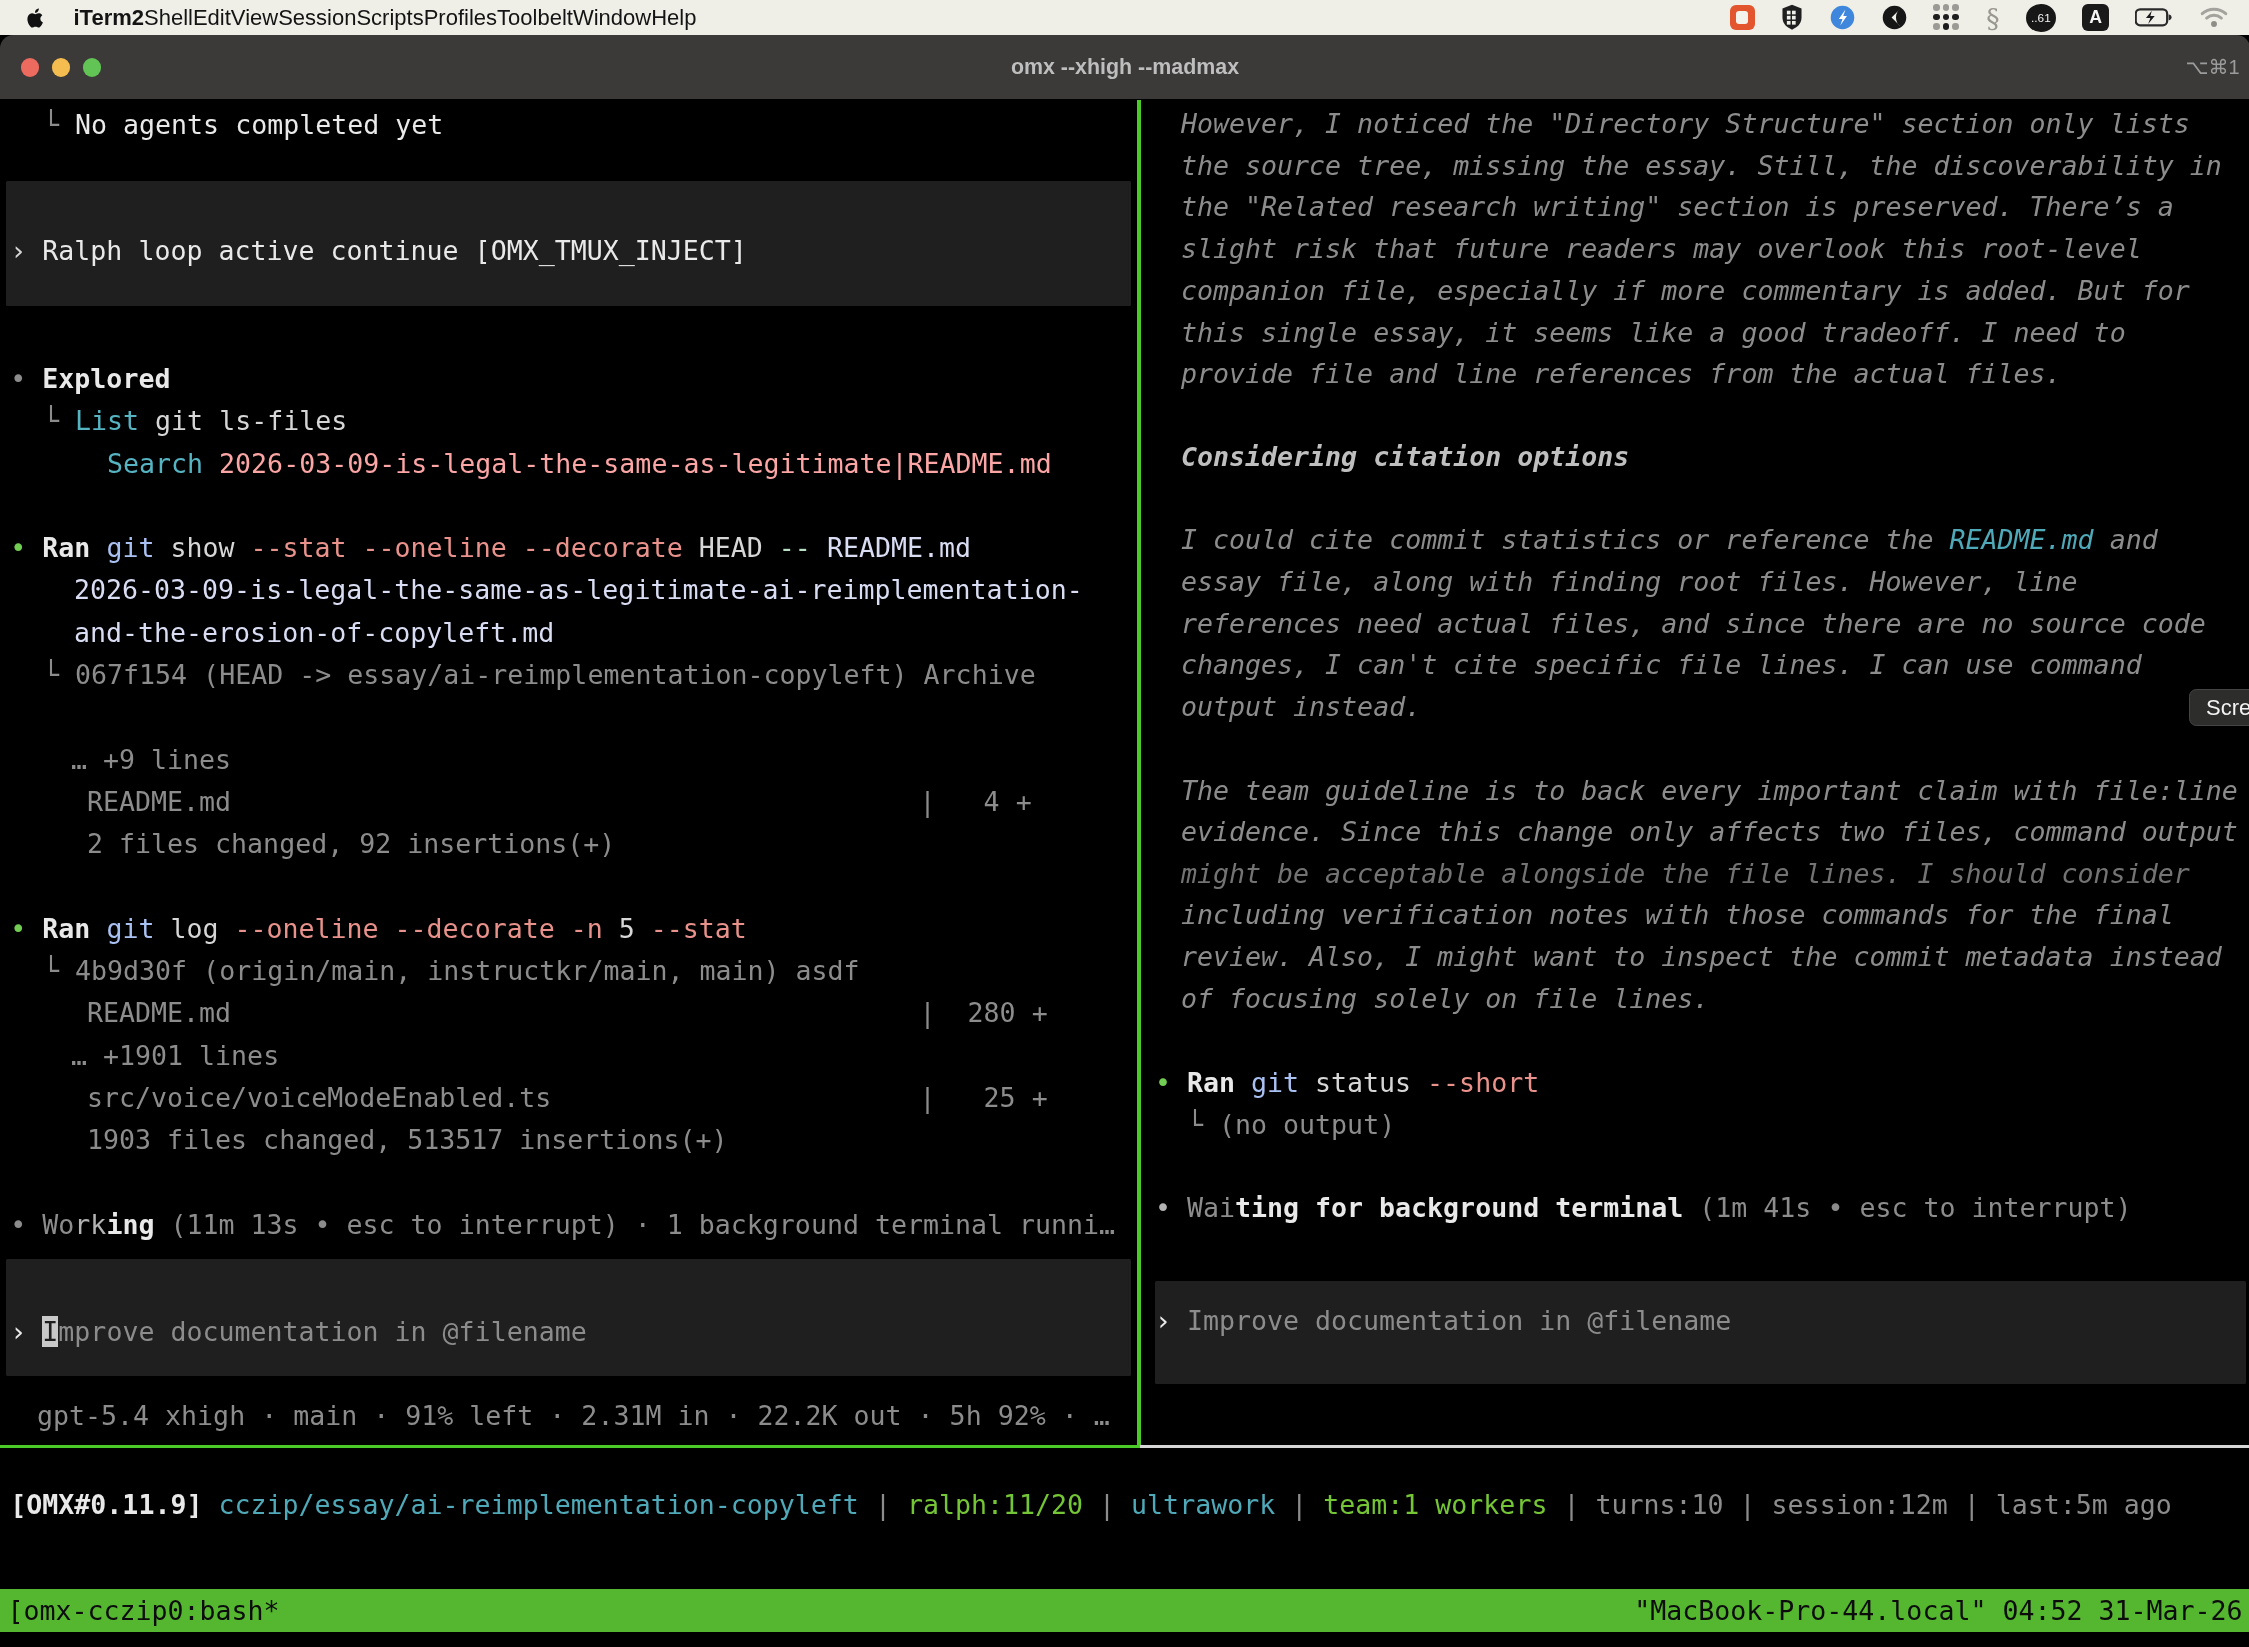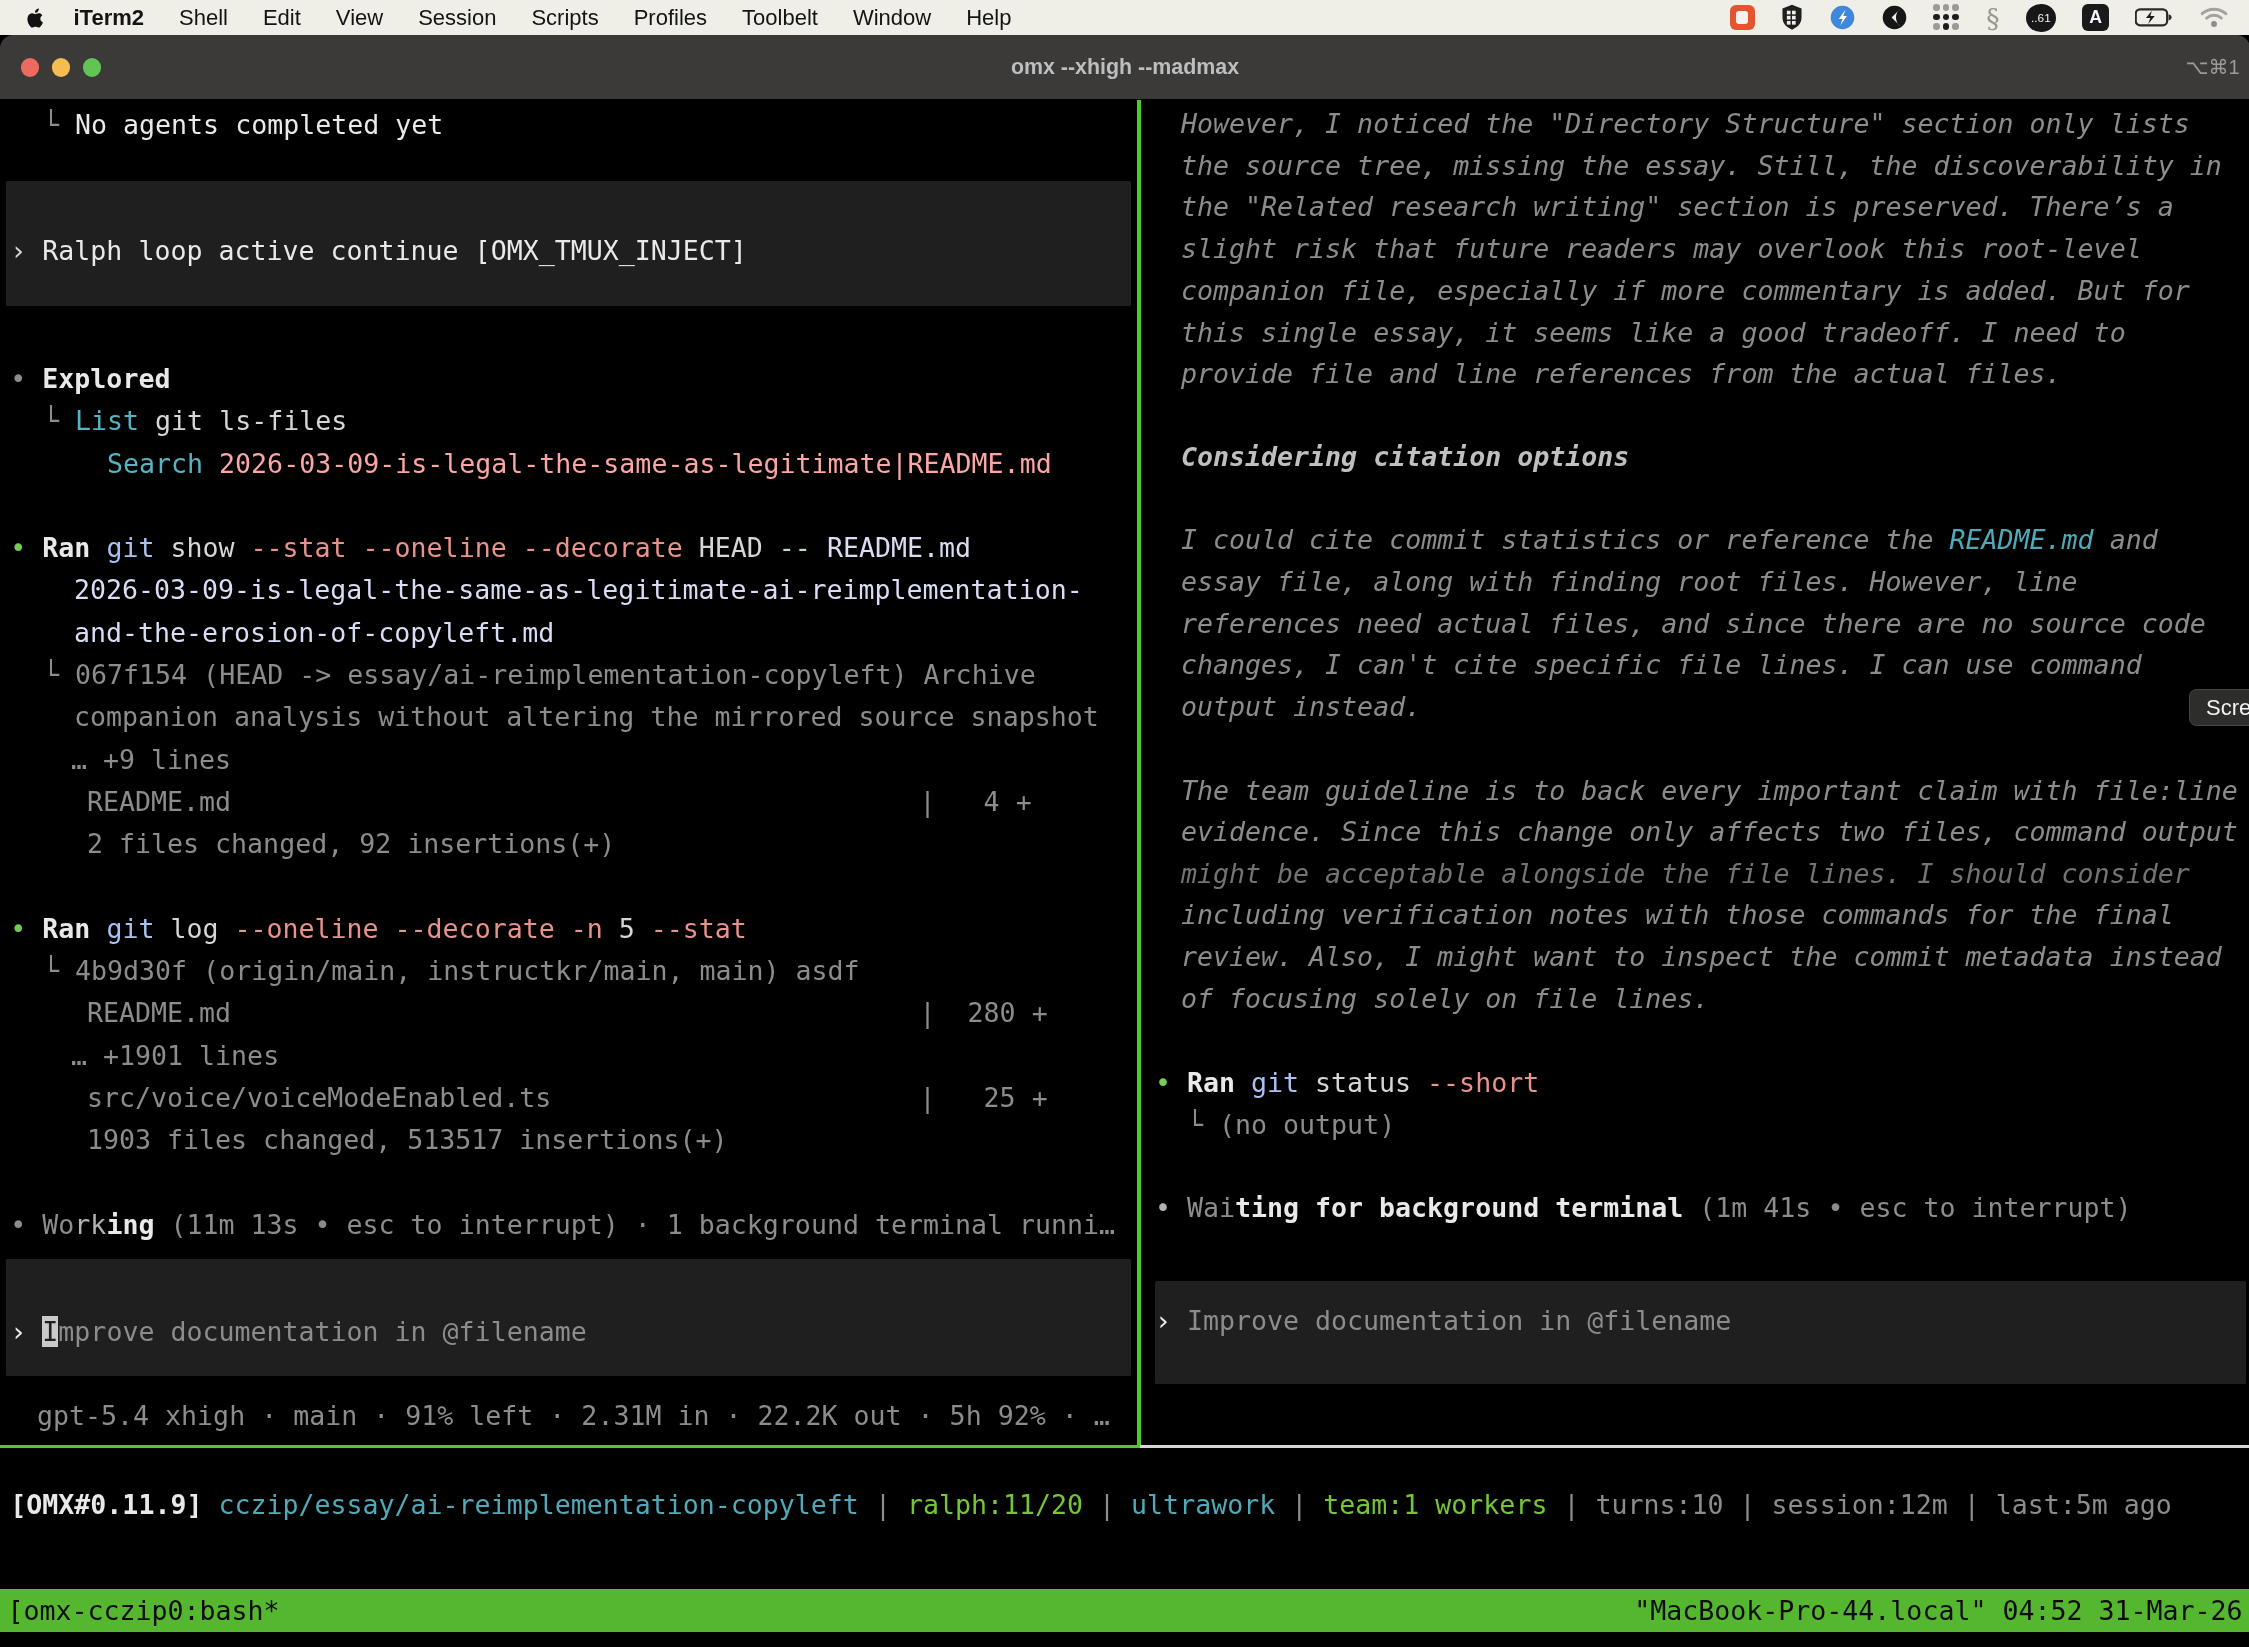--- a/index.html
+++ b/index.html
@@ -5,21 +5,21 @@
   html,body{margin:0;padding:0}
   body{width:2250px;height:1648px;background:#000;overflow:hidden;position:relative;
        font-family:"DejaVu Sans Mono",monospace;}
 
   
   .menu-bar{position:absolute;top:0;left:0;width:2250px;height:35px;background:#EFEEE7;
             display:flex;align-items:center;font-family:"Liberation Sans",sans-serif;
             font-size:22px;color:#141414;z-index:30}
   .apple{margin-left:25px;display:flex;align-items:center}
   .apple svg{width:19px;height:22px;fill:#111}
-  .menu-items{display:flex;gap:35px;margin-left:29.5px;align-items:center;white-space:nowrap}
+  .menu-items{display:flex;margin-left:29.5px;align-items:center;white-space:nowrap}
   .app-name{font-weight:bold}
   .status-icons{margin-left:auto;display:flex;gap:26.6px;align-items:center;margin-right:22px}
   .sicon{display:flex;align-items:center;justify-content:center;height:29.5px}
   .rec-outer{width:25px;height:25px;background:#E2552F;border-radius:5.9px;display:flex;align-items:center;justify-content:center}
   .rec-inner{width:11.8px;height:13.3px;background:#F4F2EC;border-radius:3px}
   .dots-grid{display:grid;grid-template-columns:repeat(3,7.4px);grid-template-rows:repeat(3,7.4px);gap:2.2px}
   .dots-grid i{width:6.6px;height:6.6px;border-radius:50%;background:#9C9A94}
   .dots-grid i:nth-child(4),.dots-grid i:nth-child(5),.dots-grid i:nth-child(6),
   .dots-grid i:nth-child(8){background:#1E1E1E}
   .snake-glyph{font-family:"DejaVu Serif",serif;font-size:26.6px;color:#98968F;line-height:29.5px}
@@ -170,21 +170,20 @@
       <div class="tbox" style="left: 5.9px; top: 1159px; width: 1125px; height: 117px; background: rgb(31, 31, 31);"></div>
       <div class="term-line" style="left: 43px; top: 4.4px;"><span style="color: rgb(140, 140, 140);">└ </span><span style="color: rgb(233, 233, 233);">No agents completed yet</span></div>
       <div class="term-line" style="left: 10.3px; top: 130px;"><span style="color: rgb(214, 214, 214);">› </span><span style="color: rgb(233, 233, 233);">Ralph loop active continue [OMX_TMUX_INJECT]</span></div>
       <div class="term-line" style="left: 10.3px; top: 258px;"><span style="color: rgb(140, 140, 140);">• </span><span style="color: rgb(233, 233, 233); font-weight: bold;">Explored</span></div>
       <div class="term-line" style="left: 43px; top: 300px;"><span style="color: rgb(140, 140, 140);">└ </span><span style="color: rgb(85, 179, 194);">List</span><span style="color: rgb(214, 214, 214);"> git ls-files</span></div>
       <div class="term-line" style="left: 71px; top: 343px;"><span style="color: rgb(85, 179, 194); margin-left: 36px;">Search</span><span style="color: #fca5a5;"> 2026-03-09-is-legal-the-same-as-legitimate|README.md</span></div>
       <div class="term-line" style="left: 10.3px; top: 427px;"><span style="color: rgb(114, 206, 82);">• </span><span style="color: rgb(233, 233, 233); font-weight: bold;">Ran </span><span style="color: rgb(169, 193, 242);">git </span><span style="color: rgb(214, 214, 214);">show </span><span style="color: rgb(233, 146, 139);">--stat </span><span style="color: rgb(233, 146, 139);">--oneline </span><span style="color: rgb(233, 146, 139);">--decorate </span><span style="color: rgb(214, 214, 214);">HEAD </span><span style="color: rgb(181, 224, 195);">-- </span><span style="color: rgb(217, 221, 244);">README.md</span></div>
       <div class="term-line" style="left: 74px; top: 469px;"><span style="color: rgb(217, 221, 244);">2026-03-09-is-legal-the-same-as-legitimate-ai-reimplementation-</span></div>
       <div class="term-line" style="left: 74px; top: 512px;"><span style="color: rgb(217, 221, 244);">and-the-erosion-of-copyleft.md</span></div>
       <div class="term-line" style="left: 43px; top: 554px;"><span style="color: rgb(140, 140, 140);">└ </span><span style="color: rgb(140, 140, 140);">067f154 (HEAD -&gt; essay/ai-reimplementation-copyleft) Archive</span></div>
-      <div class="term-line" style="left: 74px; top: 596px;"><span style="color: rgb(140, 140, 140);">companion analysis without altering the mirrored source snapshot</span></div>
       <div class="term-line" style="left: 71px; top: 639px;"><span style="color: rgb(140, 140, 140);">… +9 lines</span></div>
       <div class="term-line" style="left: 87px; top: 681px;"><span style="color: rgb(140, 140, 140);">README.md                                           |   4 +</span></div>
       <div class="term-line" style="left: 87px; top: 723px;"><span style="color: rgb(140, 140, 140);">2 files changed, 92 insertions(+)</span></div>
       <div class="term-line" style="left: 10.3px; top: 808px;"><span style="color: rgb(114, 206, 82);">• </span><span style="color: rgb(233, 233, 233); font-weight: bold;">Ran </span><span style="color: rgb(169, 193, 242);">git </span><span style="color: rgb(214, 214, 214);">log </span><span style="color: rgb(233, 146, 139);">--oneline </span><span style="color: rgb(233, 146, 139);">--decorate </span><span style="color: rgb(233, 146, 139);">-n </span><span style="color: rgb(214, 214, 214);">5 </span><span style="color: rgb(233, 146, 139);">--stat</span></div>
       <div class="term-line" style="left: 43px; top: 850px;"><span style="color: rgb(140, 140, 140);">└ </span><span style="color: rgb(140, 140, 140);">4b9d30f (origin/main, instructkr/main, main) asdf</span></div>
       <div class="term-line" style="left: 87px; top: 892px;"><span style="color: rgb(140, 140, 140);">README.md                                           |  280 +</span></div>
       <div class="term-line" style="left: 71px; top: 935px;"><span style="color: rgb(140, 140, 140);">… +1901 lines</span></div>
       <div class="term-line" style="left: 87px; top: 977px;"><span style="color: rgb(140, 140, 140);">src/voice/voiceModeEnabled.ts                       |   25 +</span></div>
       <div class="term-line" style="left: 87px; top: 1019px;"><span style="color: rgb(140, 140, 140);">1903 files changed, 513517 insertions(+)</span></div>
       <div class="term-line" style="left: 10.3px; top: 1104px;"><span style="color: rgb(140, 140, 140);">• </span><span style="color: rgb(140, 140, 140); margin-top: 28px;">Wo</span><span style="color: rgb(179, 179, 179);">rk</span><span style="color: rgb(233, 233, 233); font-weight: bold;">ing</span><span style="color: rgb(140, 140, 140);"> (11m 13s • esc to interrupt) · 1 background terminal runni…</span></div>

